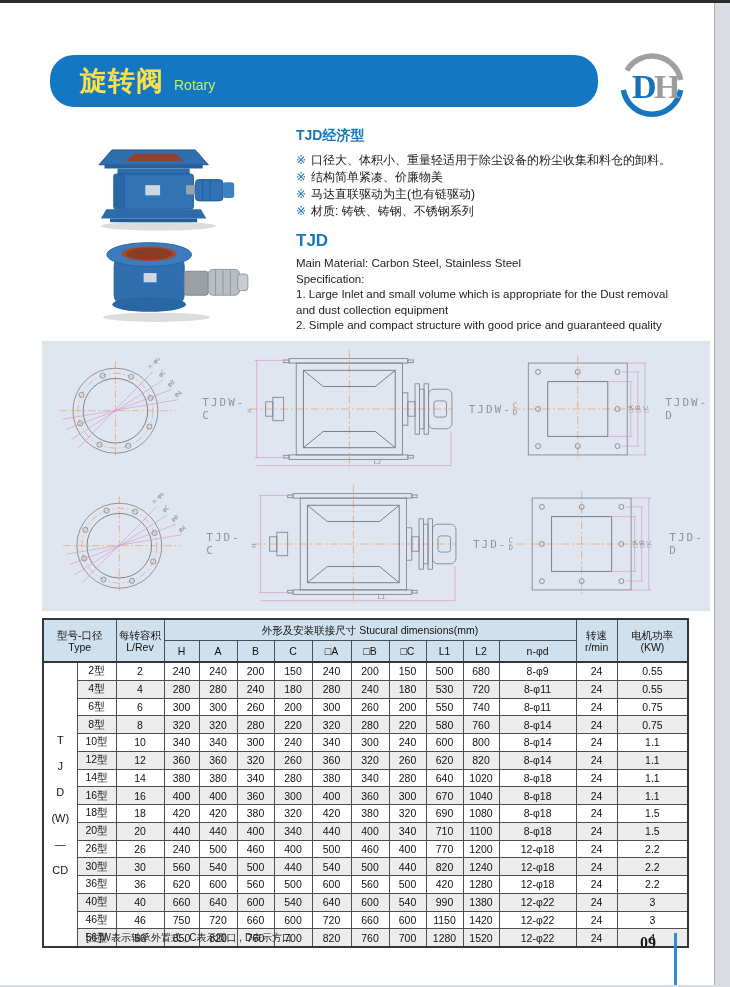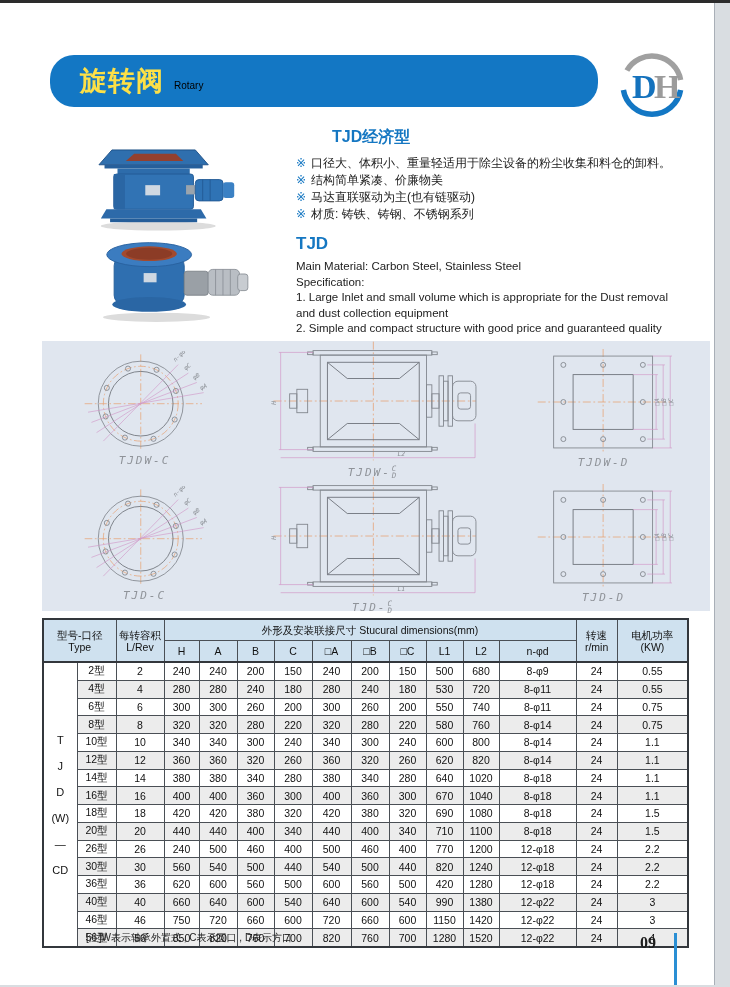--- a/index.html
+++ b/index.html
@@ -6,41 +6,41 @@
   body{width:730px;height:987px;background:#d9dde1;position:relative;
        font-family:"Liberation Sans","DejaVu Sans",sans-serif;}
   .topline{position:absolute;top:0;left:0;width:730px;height:3px;background:#2c2c2c;z-index:5;}
   .page{position:absolute;left:0;top:3px;width:714px;height:982px;background:#fff;
         border-right:1px solid #a9afb7;overflow:hidden;}
 
   
   .banner{position:absolute;left:50px;top:52px;width:548px;height:52px;background:#1377c4;
           border-radius:24px;display:flex;align-items:center;padding-left:30px;box-sizing:border-box;}
   .banner-zh{color:#fde047;font-size:27px;font-weight:bold;letter-spacing:1px;}
-  .banner-en{color:#000000;font-size:10px;margin-left:10px;margin-top:8px;}
+  .banner-en{color:#bef264;font-size:14px;margin-left:10px;margin-top:8px;}
   .logo{position:absolute;left:612px;top:42px;width:84px;height:80px;}
 
   
   .photo1{position:absolute;left:86px;top:136px;}
   .photo2{position:absolute;left:92px;top:231px;}
 
   
   .intro{position:absolute;left:296px;top:124px;width:418px;color:#1c1c1c;}
   .h-blue{color:#1577c2;font-weight:bold;margin:0;}
-  .h-eco{font-size:16px;margin-bottom:7px;margin-left:36px;}
+  .h-eco{font-size:14px;margin-bottom:7px;}
   .h-tjd{font-size:17px;margin-top:11px;margin-bottom:5px;}
   .bullet{font-size:12px;line-height:17px;white-space:nowrap;}
   .bullet .mk{color:#1577c2;margin-right:5px;}
   .en-line{font-size:11.5px;line-height:15.5px;white-space:nowrap;}
 
   
   .dpanel{position:absolute;left:42px;top:338px;width:668px;height:270px;background:#e0e6ef;
           display:grid;grid-template-columns:205px 250px 213px;grid-template-rows:135px 135px;
           align-items:center;justify-items:center;}
-  .dcell{display:flex;flex-direction:column;align-items:center;font-style:italic;}
+  .dcell{display:flex;flex-direction:row;align-items:center;}
   .dlabel{font-family:"DejaVu Sans Mono",monospace;font-size:11px;color:#8f9399;
           letter-spacing:2px;margin-top:1px;display:flex;align-items:center;}
   .stack{display:inline-flex;flex-direction:column;font-size:7.5px;line-height:7px;
          letter-spacing:0;margin-left:1px;}
   .ln{stroke:#82878e;fill:none;stroke-width:1;}
   .ln2{stroke:#6e737a;fill:none;stroke-width:1;}
   .cl{stroke:#e79d6b;stroke-dasharray:9 3 2 3;stroke-width:.8;fill:none;}
   .dim{stroke:#d093c5;stroke-width:.7;fill:none;}
   .ann{font-family:"DejaVu Sans Mono",monospace;font-size:7px;fill:#8a8e94;}
 

